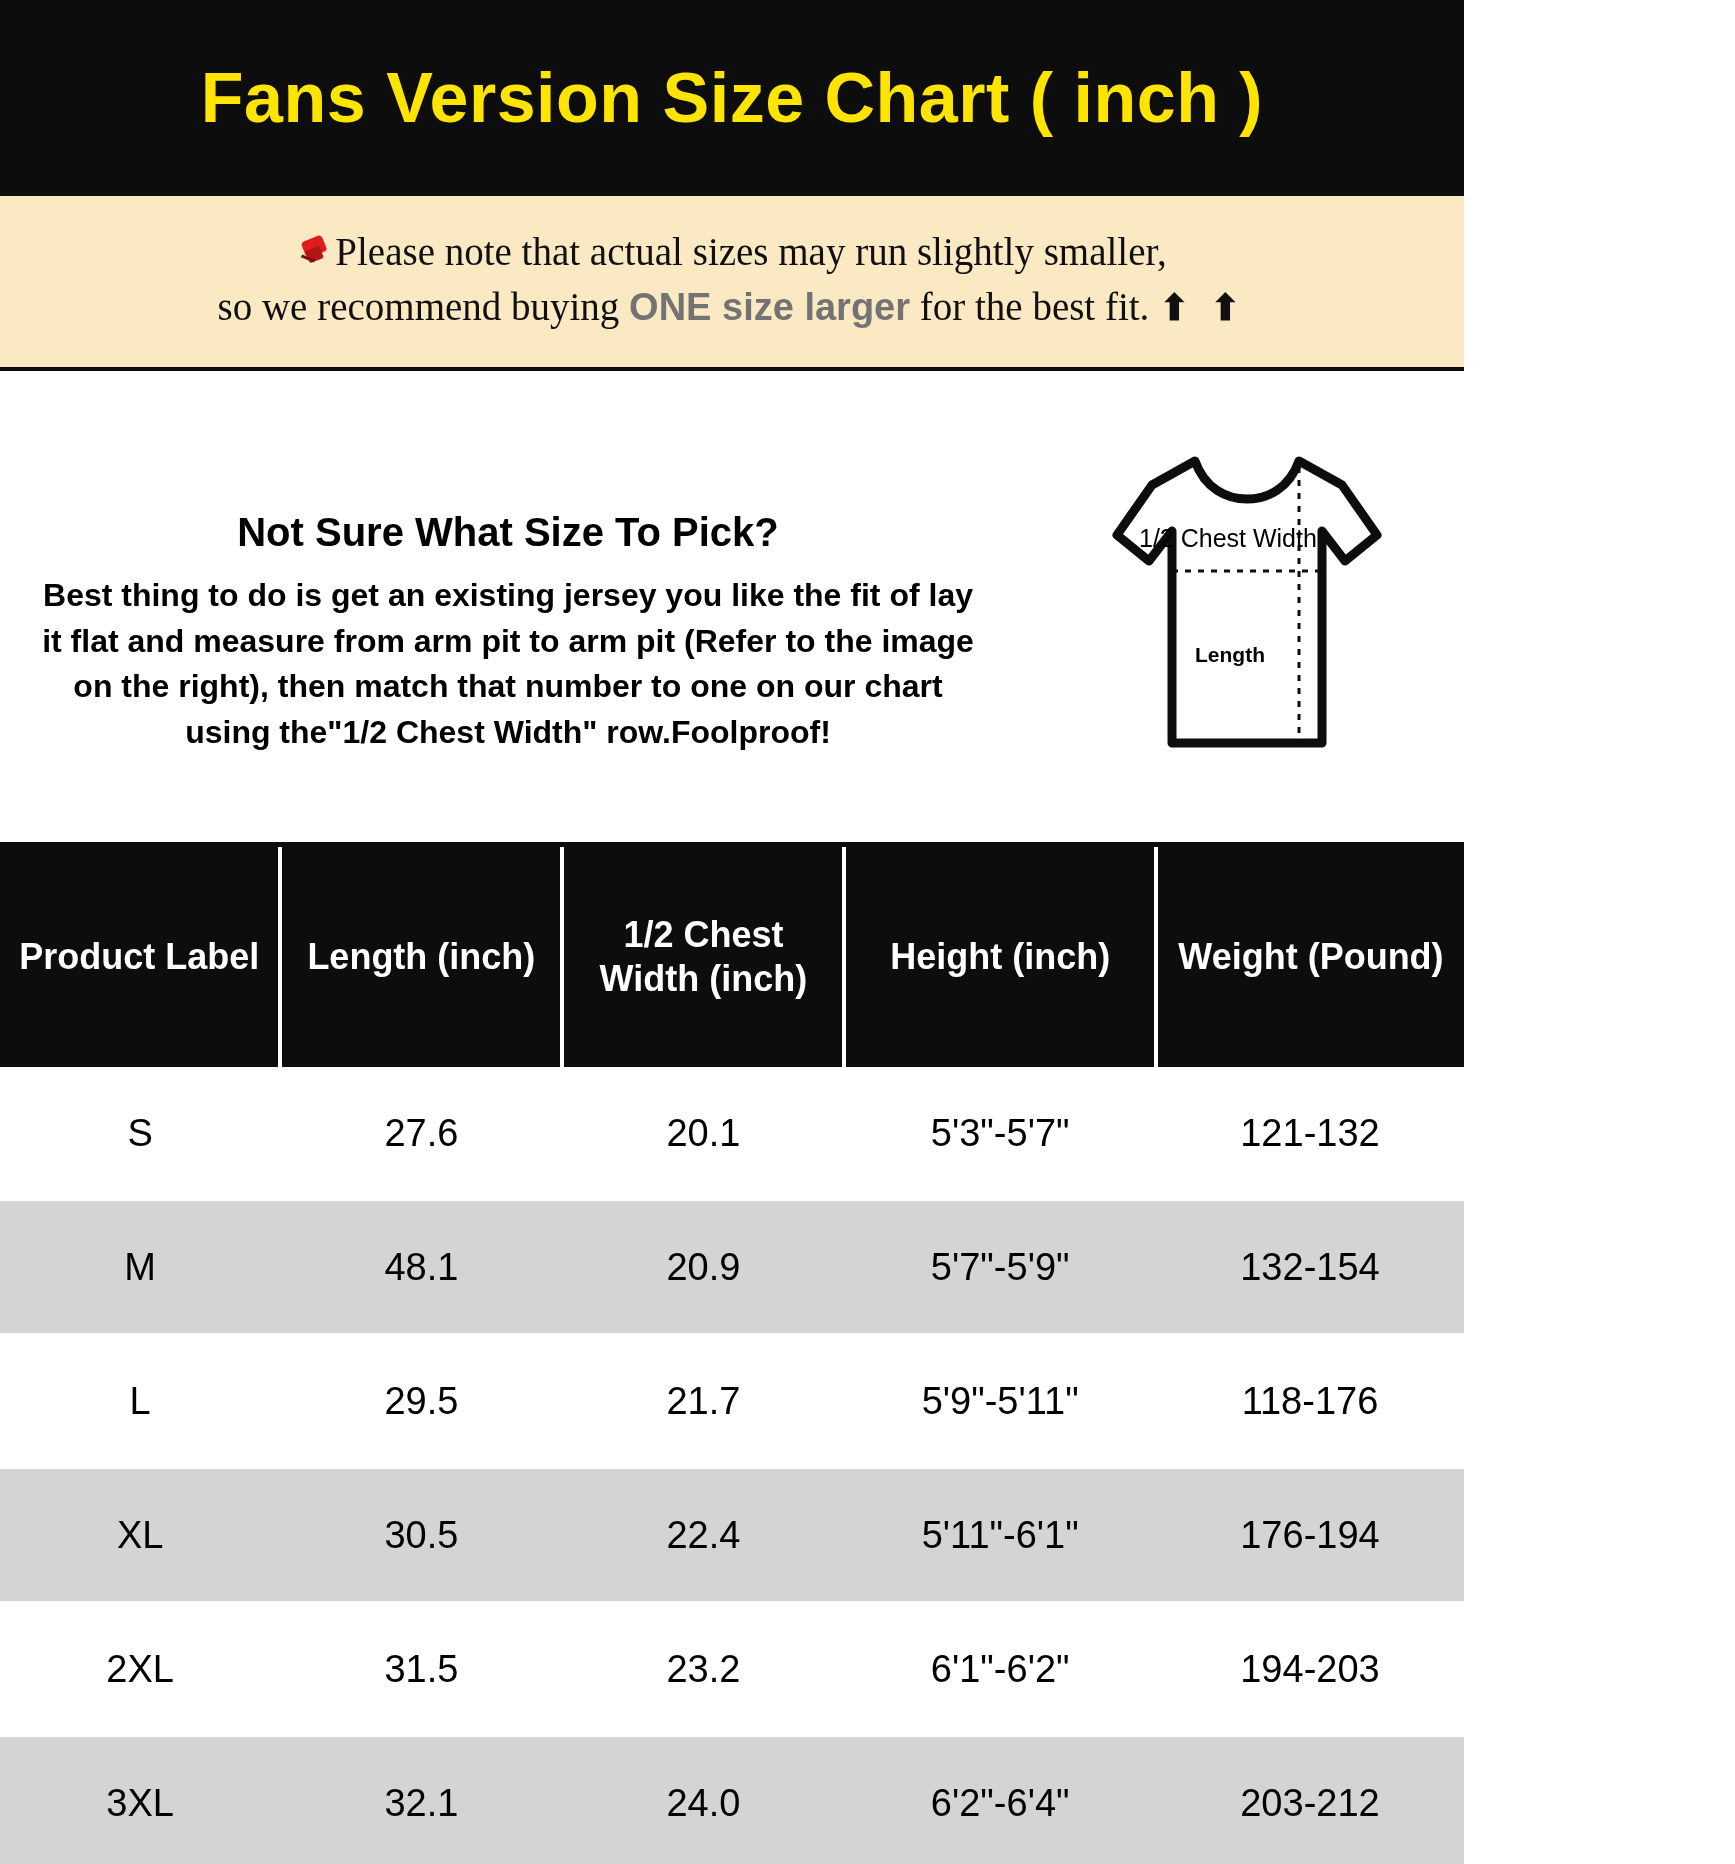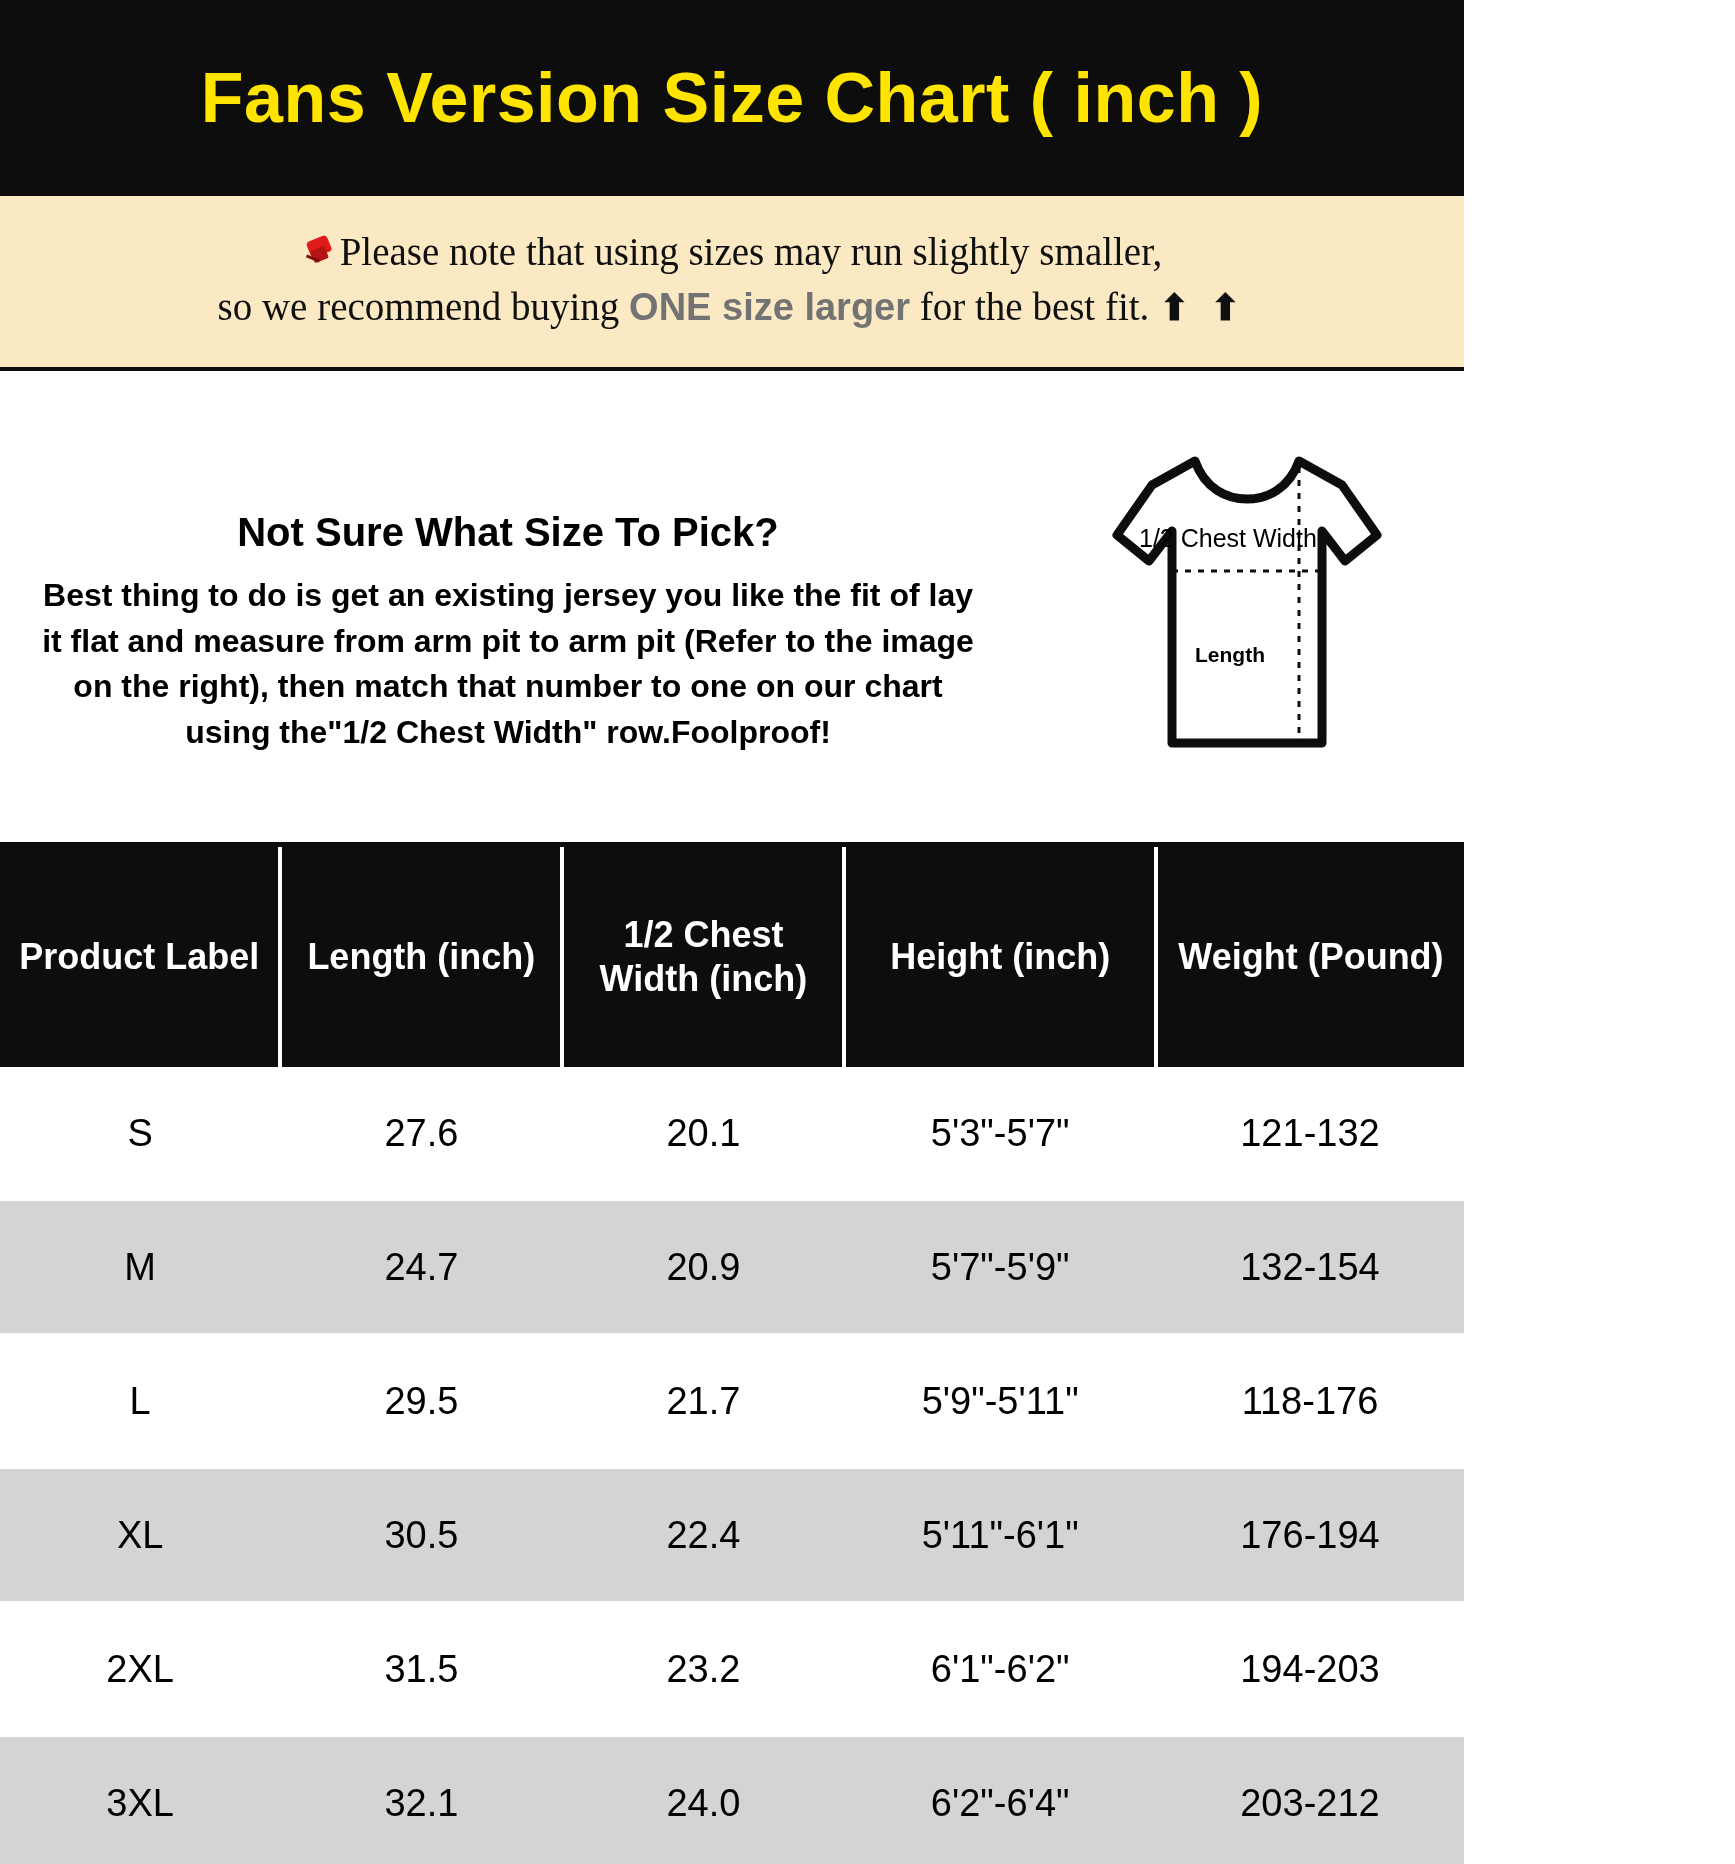--- a/index.html
+++ b/index.html
@@ -204,21 +204,21 @@
   <div class="header-band">
     <div class="header-title">Fans Version Size Chart ( inch )</div>
   </div>
 
   <div class="note-band">
     <div class="note-line">
       <span class="pin-icon">
         <span class="pin-head"></span>
         <span class="pin-body"></span>
         <span class="pin-needle"></span>
-      </span><span>Please note that using sizes may run slightly smaller,</span>
+      </span><span>Please note that actual sizes may run slightly smaller,</span>
     </div>
     <div class="note-line">
       <span>so we recommend buying </span><span class="emph-red">ONE size larger</span><span> for the best fit. </span><span class="arrow-up">⬆ ⬆</span>
     </div>
   </div>
 
   <div class="info-section">
     <div class="info-text">
       <div class="info-heading">Not Sure What Size To Pick?</div>
       <p class="info-body">Best thing to do is get an existing jersey you like the fit of lay it flat and measure from arm pit to arm pit (Refer to the image on the right), then match that number to one on our chart using the"1/2 Chest Width" row.Foolproof!</p>
@@ -260,21 +260,21 @@
     <tbody>
       <tr class="row-white">
         <td>S</td>
         <td>27.6</td>
         <td>20.1</td>
         <td>5'3"-5'7"</td>
         <td>121-132</td>
       </tr>
       <tr class="row-grey">
         <td>M</td>
-        <td>24.7</td>
+        <td>48.1</td>
         <td>20.9</td>
         <td>5'7"-5'9"</td>
         <td>132-154</td>
       </tr>
       <tr class="row-white">
         <td>L</td>
         <td>29.5</td>
         <td>21.7</td>
         <td>5'9"-5'11"</td>
         <td>118-176</td>

